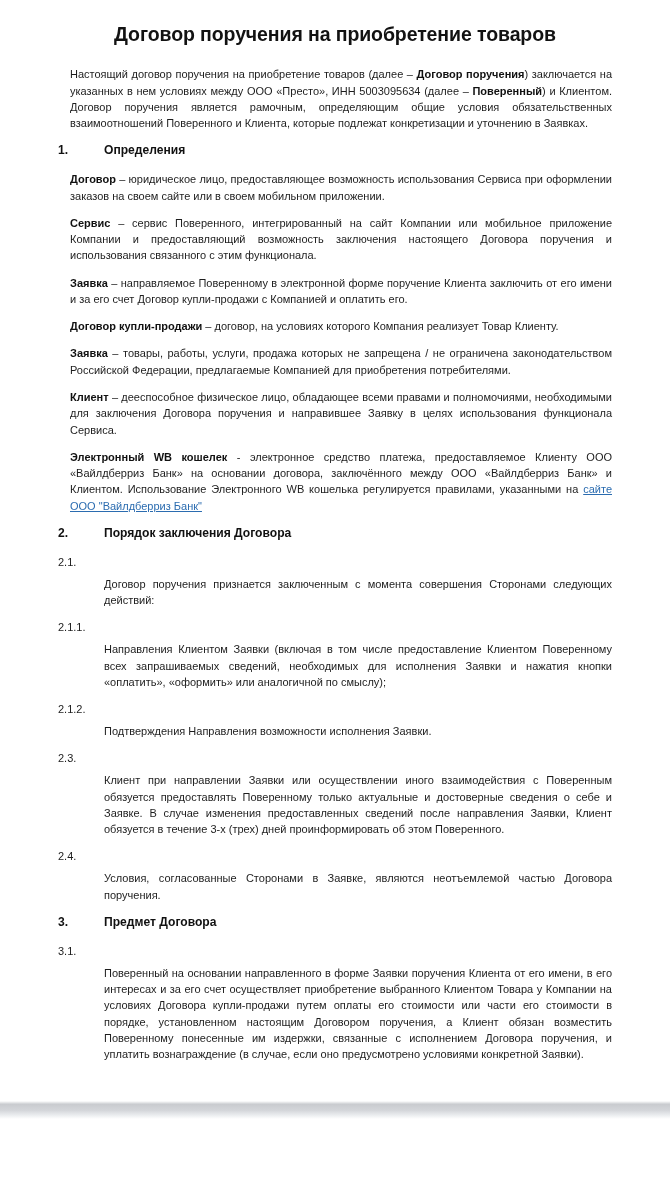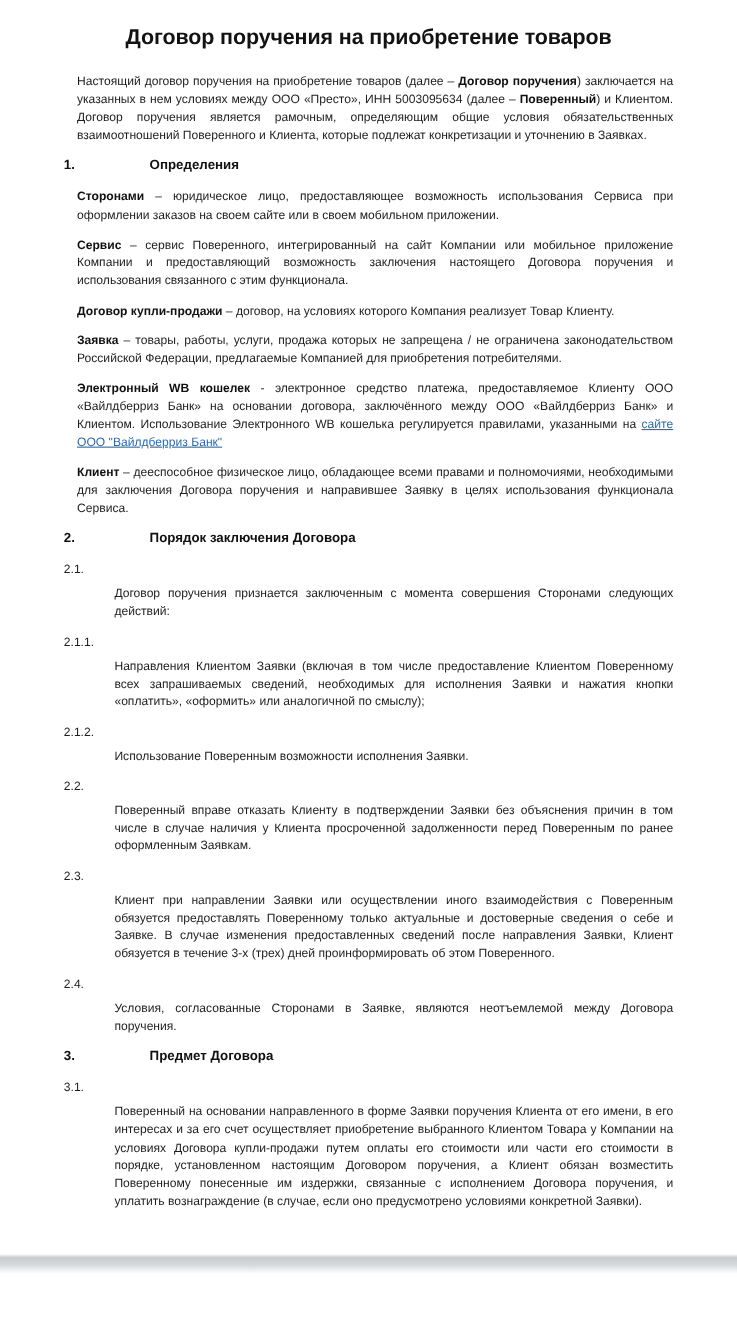--- a/index.html
+++ b/index.html
@@ -72,21 +72,21 @@
 
   .sect {
     display: flex;
     margin: 0 0 11px 0;
     font-size: 12.1px;
     font-weight: bold;
     color: #111111;
     line-height: 1.48;
   }
   .sect .num { width: 46px; flex: 0 0 46px; }
-  .sect .ttl { flex: 1; margin-left: 32px; }
+  .sect .ttl { flex: 1; }
 
   .clause {
     display: flex;
     font-size: 11px;
     line-height: 1.48;
     margin: 0 0 11px 0;
     color: #1d1d1d;
   }
   .clause .cnum { width: 46px; flex: 0 0 46px; }
   .clause .ctext { flex: 1; text-align: justify; margin-top: 22px; }
@@ -109,66 +109,63 @@
 
     <h1 class="doc-title">Договор поручения на приобретение товаров</h1>
 
     <p class="para"><span>Настоящий договор поручения на приобретение товаров (далее – </span><b>Договор поручения</b><span>) заключается на указанных в нем условиях между ООО «Престо», ИНН 5003095634 (далее – </span><b>Поверенный</b><span>) и Клиентом. Договор поручения является рамочным, определяющим общие условия обязательственных взаимоотношений Поверенного и Клиента, которые подлежат конкретизации и уточнению в Заявках.</span></p>
 
     <div class="sect">
       <span class="num">1.</span>
       <span class="ttl">Определения</span>
     </div>
 
-    <p class="para"><b>Сторонами</b><span> – юридическое лицо, предоставляющее возможность использования Сервиса при оформлении заказов на своем сайте или в своем мобильном приложении.</span></p>
+    <p class="para"><b>Договор</b><span> – юридическое лицо, предоставляющее возможность использования Сервиса при оформлении заказов на своем сайте или в своем мобильном приложении.</span></p>
 
     <p class="para"><b>Сервис</b><span> – сервис Поверенного, интегрированный на сайт Компании или мобильное приложение Компании и предоставляющий возможность заключения настоящего Договора поручения и использования связанного с этим функционала.</span></p>
 
+    <p class="para"><b>Заявка</b><span> – направляемое Поверенному в электронной форме поручение Клиента заключить от его имени и за его счет Договор купли-продажи с Компанией и оплатить его.</span></p>
 
     <p class="para"><b>Договор купли-продажи</b><span> – договор, на условиях которого Компания реализует Товар Клиенту.</span></p>
 
     <p class="para"><b>Заявка</b><span> – товары, работы, услуги, продажа которых не запрещена / не ограничена законодательством Российской Федерации, предлагаемые Компанией для приобретения потребителями.</span></p>
 
+    <p class="para"><b>Клиент</b><span> – дееспособное физическое лицо, обладающее всеми правами и полномочиями, необходимыми для заключения Договора поручения и направившее Заявку в целях использования функционала Сервиса.</span></p>
+
     <p class="para tight"><b>Электронный WB кошелек</b><span> - электронное средство платежа, предоставляемое Клиенту ООО «Вайлдберриз Банк» на основании договора, заключённого между ООО «Вайлдберриз Банк» и Клиентом. Использование Электронного WB кошелька регулируется правилами, указанными на </span><a class="doclink" href="#">сайте ООО "Вайлдберриз Банк"</a></p>
-
-    <p class="para"><b>Клиент</b><span> – дееспособное физическое лицо, обладающее всеми правами и полномочиями, необходимыми для заключения Договора поручения и направившее Заявку в целях использования функционала Сервиса.</span></p>
 
     <div class="sect">
       <span class="num">2.</span>
       <span class="ttl">Порядок заключения Договора</span>
     </div>
 
     <div class="clause">
       <span class="cnum">2.1.</span>
       <span class="ctext">Договор поручения признается заключенным с момента совершения Сторонами следующих действий:</span>
     </div>
 
     <div class="clause">
       <span class="cnum">2.1.1.</span>
       <span class="ctext">Направления Клиентом Заявки (включая в том числе предоставление Клиентом Поверенному всех запрашиваемых сведений, необходимых для исполнения Заявки и нажатия кнопки «оплатить», «оформить» или аналогичной по смыслу);</span>
     </div>
 
     <div class="clause">
       <span class="cnum">2.1.2.</span>
-      <span class="ctext">Использование Поверенным возможности исполнения Заявки.</span>
+      <span class="ctext">Подтверждения Направления возможности исполнения Заявки.</span>
     </div>
 
-    <div class="clause">
-      <span class="cnum">2.2.</span>
-      <span class="ctext">Поверенный вправе отказать Клиенту в подтверждении Заявки без объяснения причин в том числе в случае наличия у Клиента просроченной задолженности перед Поверенным по ранее оформленным Заявкам.</span>
-    </div>
 
     <div class="clause">
       <span class="cnum">2.3.</span>
       <span class="ctext">Клиент при направлении Заявки или осуществлении иного взаимодействия с Поверенным обязуется предоставлять Поверенному только актуальные и достоверные сведения о себе и Заявке. В случае изменения предоставленных сведений после направления Заявки, Клиент обязуется в течение 3-х (трех) дней проинформировать об этом Поверенного.</span>
     </div>
 
     <div class="clause">
       <span class="cnum">2.4.</span>
-      <span class="ctext">Условия, согласованные Сторонами в Заявке, являются неотъемлемой между Договора поручения.</span>
+      <span class="ctext">Условия, согласованные Сторонами в Заявке, являются неотъемлемой частью Договора поручения.</span>
     </div>
 
     <div class="sect">
       <span class="num">3.</span>
       <span class="ttl">Предмет Договора</span>
     </div>
 
     <div class="clause">
       <span class="cnum">3.1.</span>
       <span class="ctext">Поверенный на основании направленного в форме Заявки поручения Клиента от его имени, в его интересах и за его счет осуществляет приобретение выбранного Клиентом Товара у Компании на условиях Договора купли-продажи путем оплаты его стоимости или части его стоимости в порядке, установленном настоящим Договором поручения, а Клиент обязан возместить Поверенному понесенные им издержки, связанные с исполнением Договора поручения, и уплатить вознаграждение (в случае, если оно предусмотрено условиями конкретной Заявки).</span>

